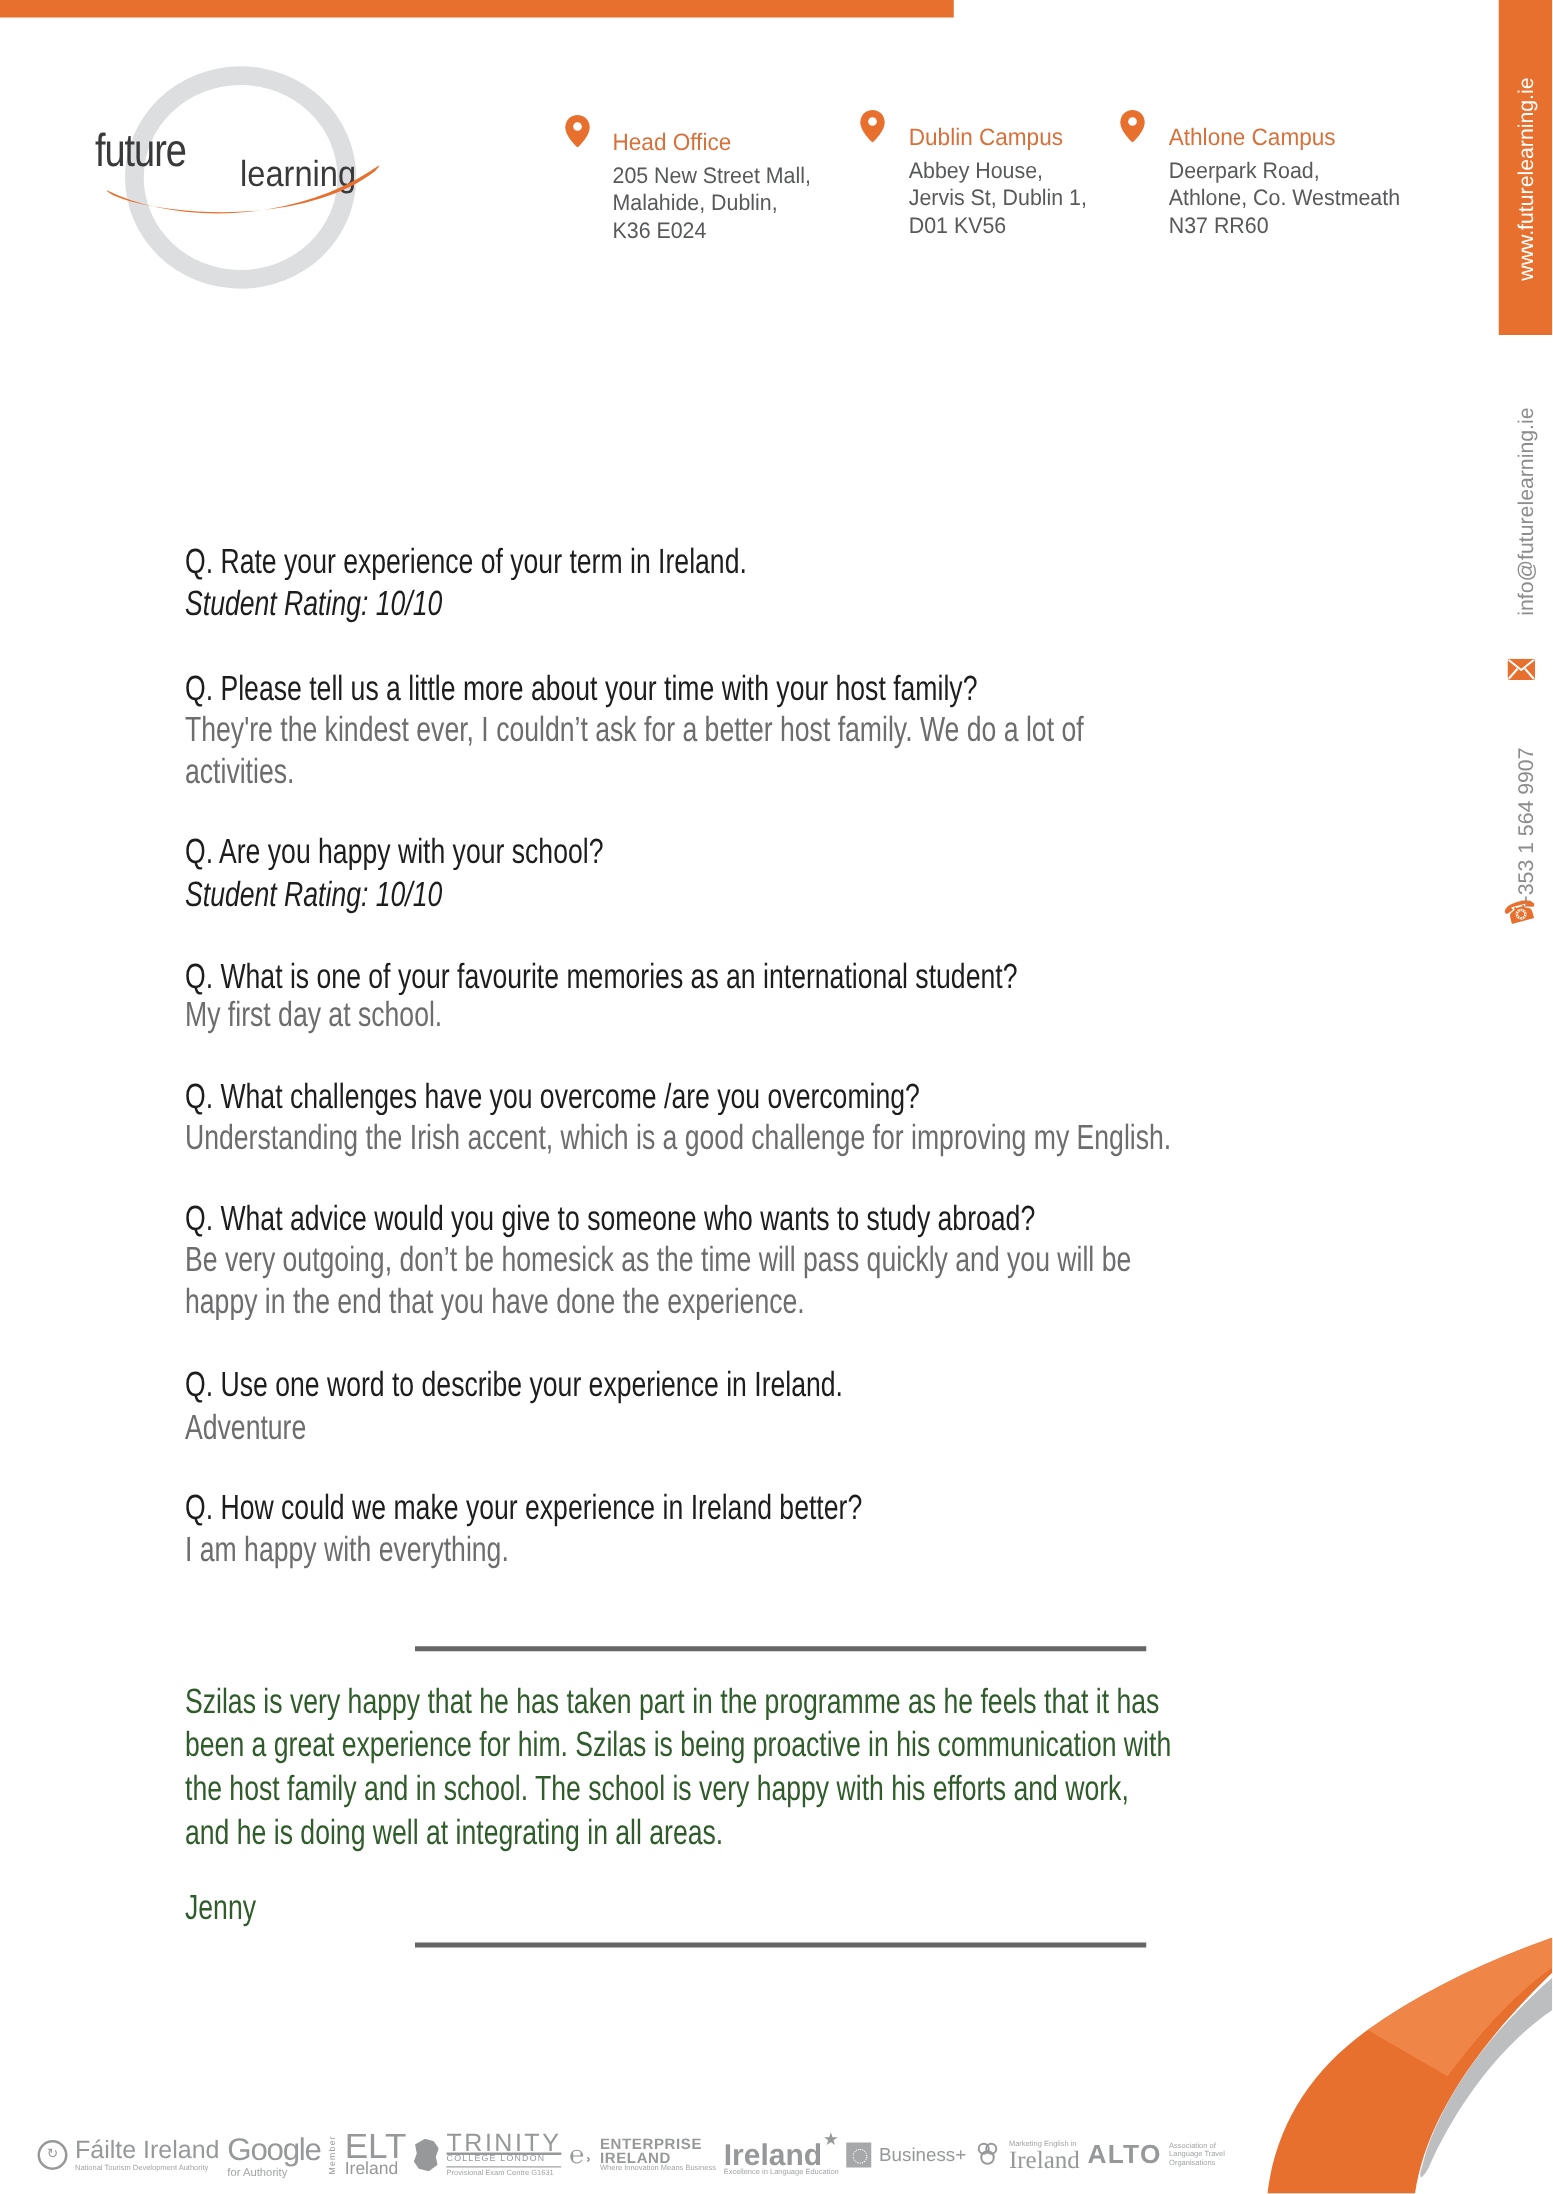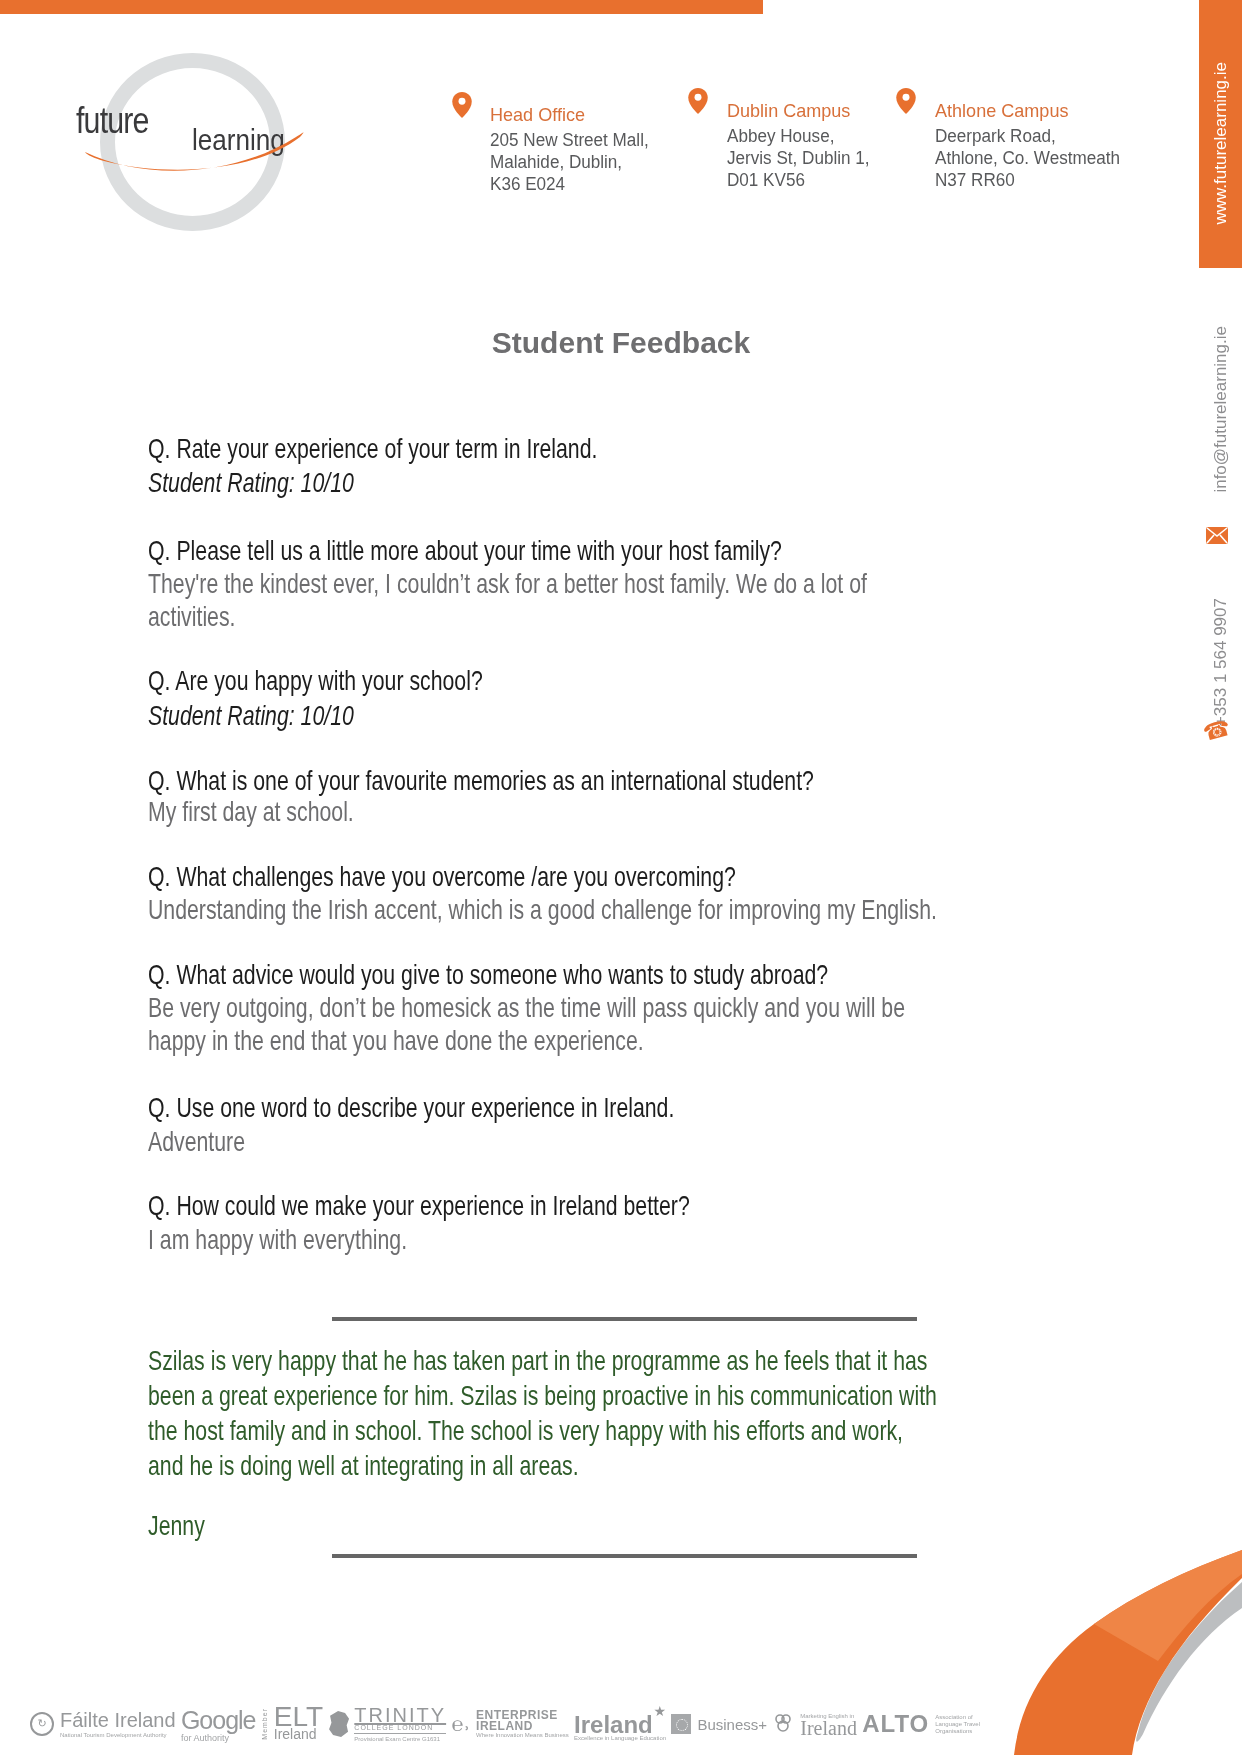--- a/index.html
+++ b/index.html
@@ -61,21 +61,21 @@
   .trin-sub{font-size:7px;letter-spacing:1px;border-bottom:1px solid #a2a4a6;padding-bottom:2px;margin-bottom:2px;}
   .ent-icon{font-size:20px;font-weight:bold;}
   .ent-word{font-size:12px;font-weight:bold;line-height:11px;letter-spacing:.5px;}
   .eaq-star{font-size:14px;line-height:8px;text-align:right;}
   .eaq-word{font-size:24px;font-weight:bold;line-height:20px;}
   .eu-flag{width:20px;height:20px;background:#a6a8aa;position:relative;}
   .eu-flag::after{content:"";position:absolute;left:5px;top:5px;width:10px;height:10px;
         border:1px dotted #ffffff;border-radius:50%;}
   .erasmus-word{font-size:15px;}
   .mei-word{font-size:20px;font-family:"Liberation Serif",serif;line-height:16px;}
-  .alto-word{font-size:24px;font-weight:bold;letter-spacing:1px;}
+  .alto-word{font-size:21px;font-weight:bold;letter-spacing:1px;}
 
   .corner-swoosh{position:absolute;left:990px;top:1530px;}
 </style>
 </head>
 <body>
 
 <div id="page">
 
   <div class="topbar"></div>
   <div class="sidebar-bar"></div>
@@ -122,21 +122,20 @@
   </div>
   <svg class="env-icon" width="22" height="17" viewBox="0 0 22 17">
     <rect x="0" y="0" width="22" height="17" rx="2" fill="#e8702e"></rect>
     <path d="M1,1 L11,9 L21,1 M1,16 L8,8 M21,16 L14,8" stroke="#ffffff" stroke-width="1.6" fill="none"></path>
   </svg>
   <div class="vbox" style="left:1199px;top:592px;width:43px;height:140px">
     <span class="vtext v-gray">+353 1 564 9907</span>
   </div>
   <div class="phone-icon">☎</div>
 
-  <div class="doc-title">Student Feedback</div>
 
   <div class="ln" style="top:435px">Q.  Rate your experience of your term in Ireland.</div>
   <div class="ln rating" style="top:469px">Student Rating: 10/10</div>
 
   <div class="ln" style="top:537px">Q. Please tell us a little more about your time with your host family?</div>
   <div class="ln ans" style="top:570px">They're the kindest ever, I couldn’t ask for a better host family. We do a lot of</div>
   <div class="ln ans" style="top:603px">activities.</div>
 
   <div class="ln" style="top:667px">Q.  Are you happy with your school?</div>
   <div class="ln rating" style="top:702px">Student Rating: 10/10</div>

